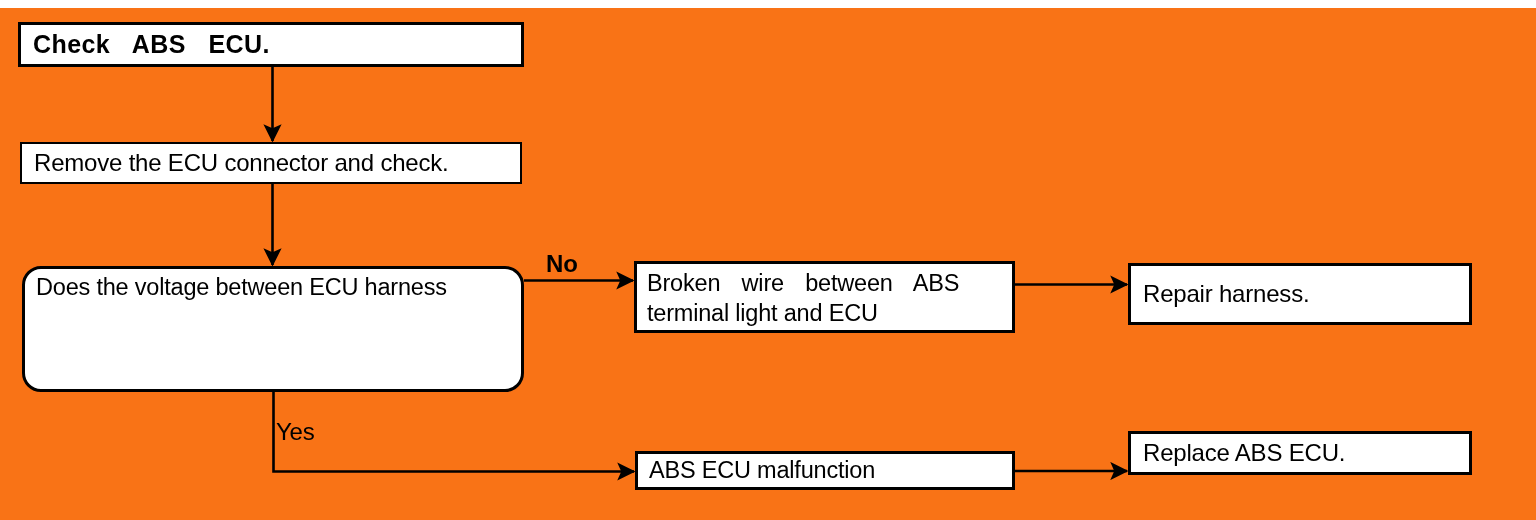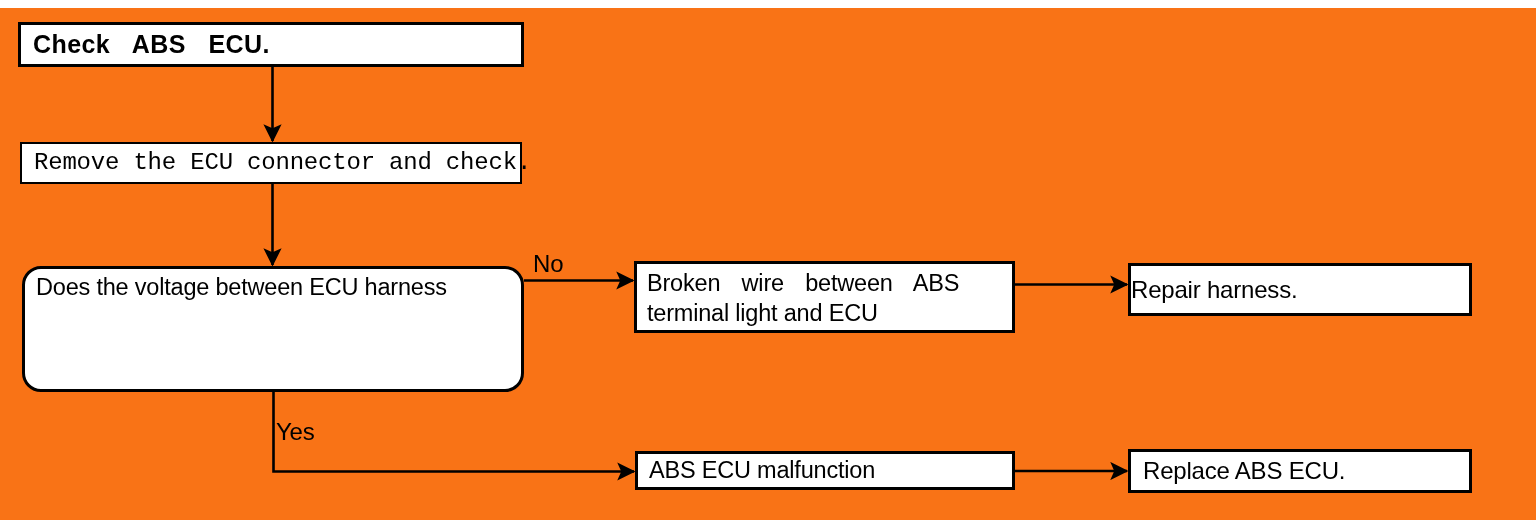--- a/index.html
+++ b/index.html
@@ -53,21 +53,20 @@
   }
   
   #node-remove-connector {
     left: 20px; top: 134px; width: 502px; height: 42px;
     border-width: 2px;
     padding: 0 12px;
   }
   #node-remove-connector .line {
     font-size: 24px;
     letter-spacing: -0.2px;
-    font-family: Liberation Mono, monospace;
   }
   
   #node-voltage-question {
     left: 22px; top: 258px; width: 502px; height: 126px;
     border-width: 3px;
     padding: 4px 11px 0 11px;
     justify-content: flex-start;
     border-radius: 19px;
   }
   #node-voltage-question .line {
@@ -86,56 +85,56 @@
     justify-content: center;
   }
   #node-broken-wire .line {
     font-size: 23.5px;
     line-height: 30px;
     letter-spacing: -0.2px;
   }
   #node-broken-wire .line.j1 { word-spacing: 15px; }
   
   #node-repair-harness {
-    left: 1128px; top: 255px; width: 344px; height: 53px;
+    left: 1128px; top: 255px; width: 344px; height: 62px;
     border-width: 3px;
-    padding: 0 0;
+    padding: 0 12px;
   }
   #node-repair-harness .line {
     font-size: 24px;
     letter-spacing: -0.2px;
   }
   
   #node-ecu-malfunction {
     left: 635px; top: 443px; width: 380px; height: 39px;
     border-width: 3px;
     padding: 0 11px;
   }
   #node-ecu-malfunction .line {
     font-size: 23.5px;
     letter-spacing: -0.2px;
   }
   
   #node-replace-abs-ecu {
-    left: 1128px; top: 441px; width: 344px; height: 44px;
+    left: 1128px; top: 423px; width: 344px; height: 44px;
     border-width: 3px;
     padding: 0 12px;
   }
   #node-replace-abs-ecu .line {
     font-size: 24px;
     letter-spacing: -0.2px;
   }
   
   .branch-label {
     position: absolute;
     font-size: 24px;
     letter-spacing: -0.2px;
     white-space: pre;
   }
-  #label-no  { left: 533px; top: 242px; }
+  #label-no  { left: 546px; top: 242px; font-weight: bold; }
   #label-yes { left: 276px; top: 410px; }
 </style>
 </head>
 <body>
 
 <div id="canvas">
 
   <svg class="conn-layer" viewBox="0 0 1536 520">
     <defs>
       <marker id="arrowhead" viewBox="0 0 10 10" refX="9.2" refY="5" markerWidth="7" markerHeight="7" orient="auto-start-reverse">

